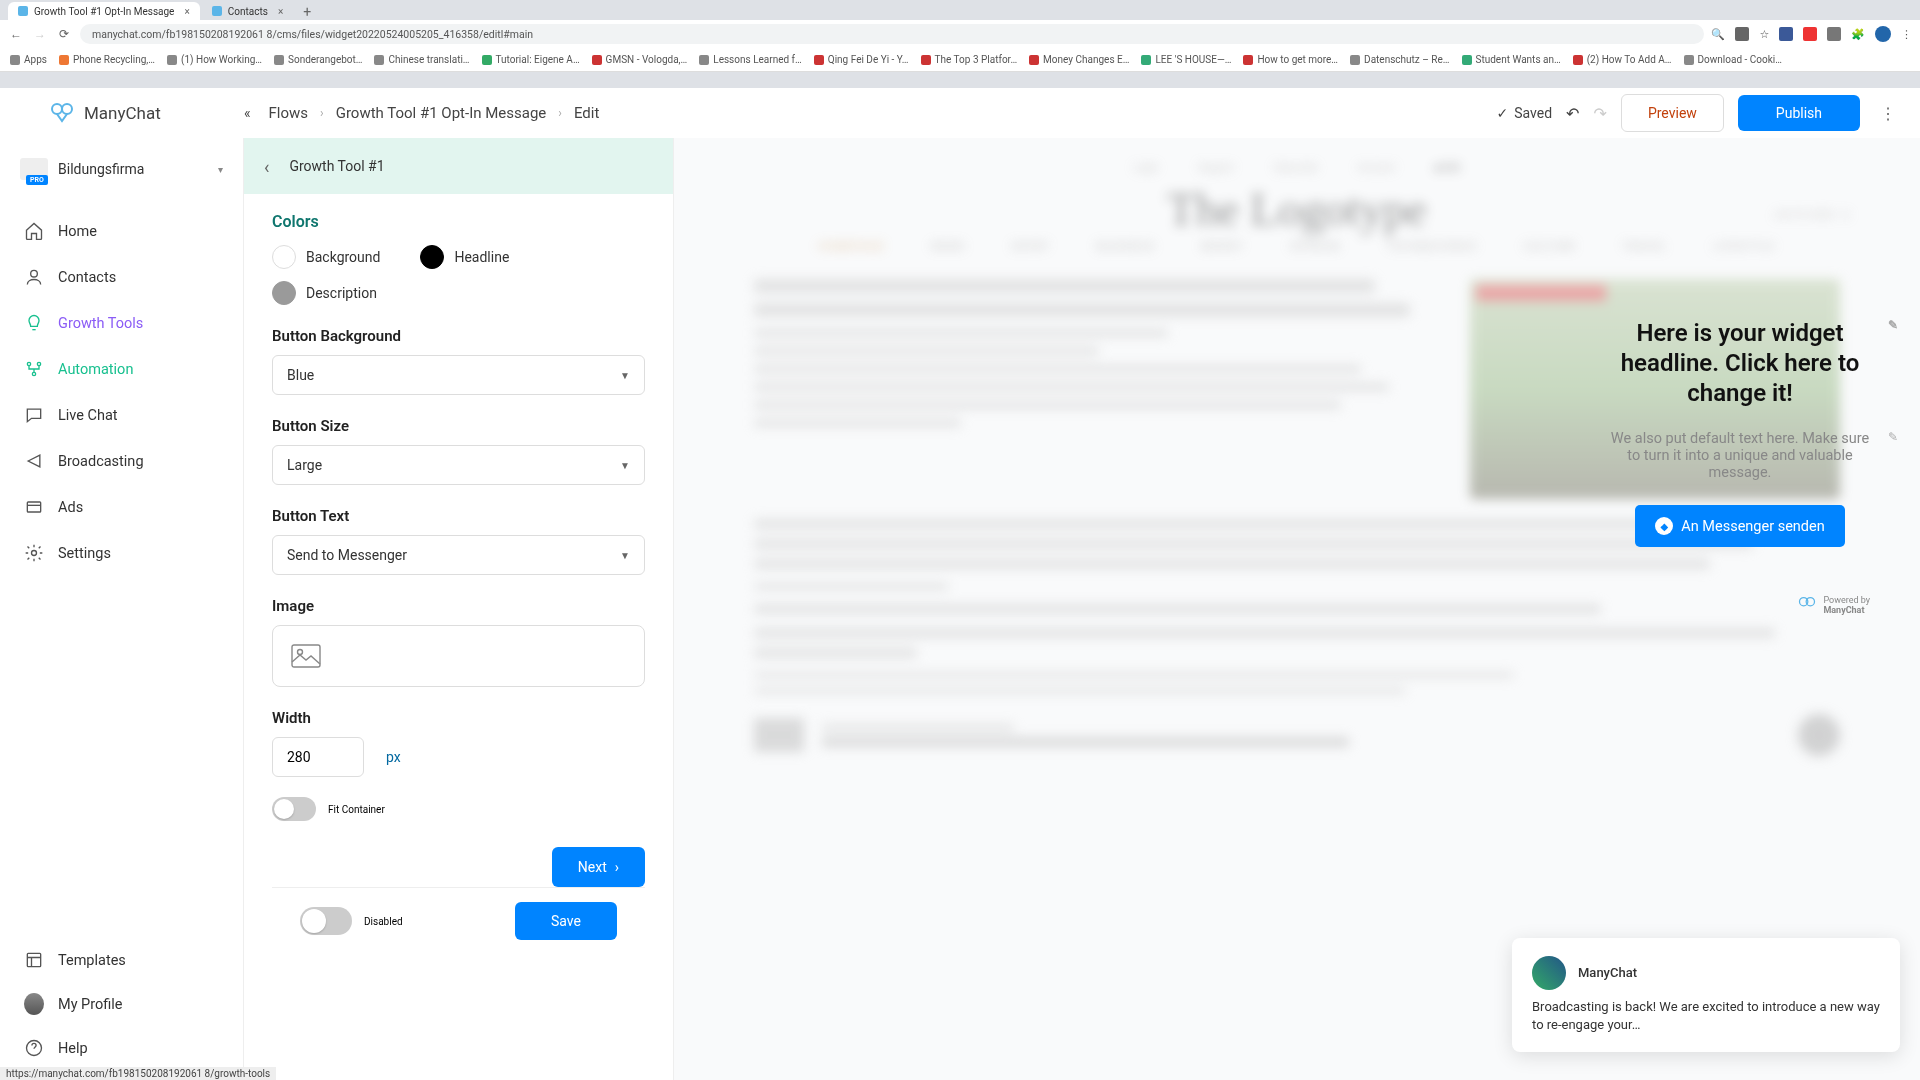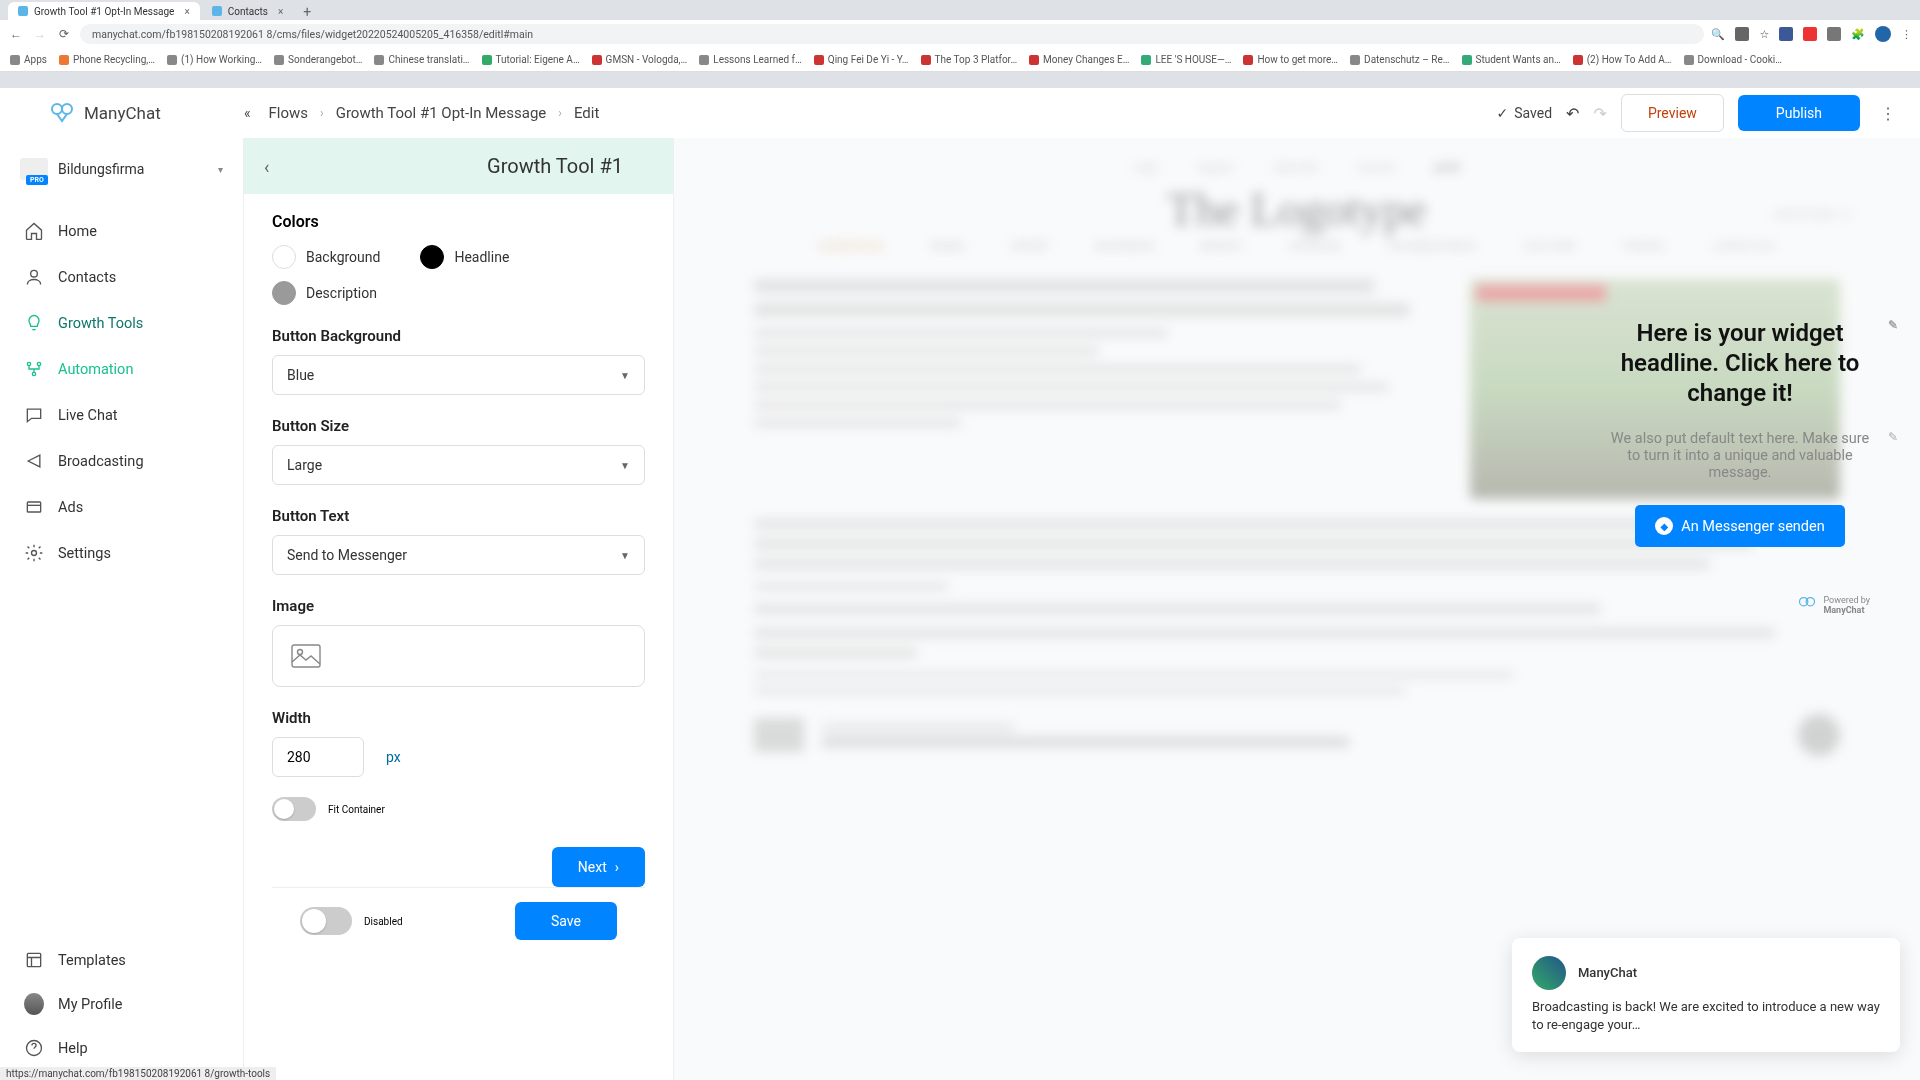--- a/index.html
+++ b/index.html
@@ -42,35 +42,35 @@
 .sidebar { width: 244px; background: #fff; border-right: 1px solid #eee; display: flex; flex-direction: column; padding-top: 0; }
 .logo-row { display: flex; align-items: center; gap: 10px; padding: 0 24px 0 50px; height: 50px; font-size: 17px; color: #444; position: absolute; top: 88px; left: 0; width: 244px; }
 .logo-svg { width: 24px; height: 24px; }
 .org-row { display: flex; align-items: center; gap: 10px; padding: 12px 20px 16px; margin-top: 8px; }
 .org-thumb { width: 28px; height: 22px; background: #eee; border-radius: 3px; position: relative; }
 .pro-badge { position: absolute; bottom: -5px; left: 6px; background: #0084ff; color: #fff; font-size: 7px; padding: 1px 4px; border-radius: 2px; font-weight: 600; }
 .org-name { font-size: 14px; color: #333; flex: 1; }
 .org-cv { font-size: 10px; color: #888; }
 .nav-list { list-style: none; padding: 12px 0; }
 .nav-item { display: flex; align-items: center; gap: 14px; padding: 13px 24px; font-size: 14.5px; color: #333; cursor: pointer; }
-.nav-item.active { color: #0f766e; }
+.nav-item.active { color: #8b5cf6; }
 .nav-item.accent { color: #18c08f; }
 .nav-icon { width: 20px; height: 20px; display: flex; align-items: center; justify-content: center; }
 .nav-icon svg { width: 20px; height: 20px; }
 .sidebar-bottom { margin-top: auto; padding-bottom: 10px; }
 .sidebar-bottom .nav-item { padding: 12px 24px; }
 .avatar { width: 22px; height: 22px; border-radius: 50%; background: linear-gradient(#888,#555); }
 
 
 .settings-panel { width: 430px; background: #fff; border-right: 1px solid #eee; display: flex; flex-direction: column; position: relative; }
 .panel-title-bar { background: #e2f5ef; height: 56px; display: flex; align-items: center; padding: 0 20px; }
 .panel-back { font-size: 18px; color: #666; margin-right: 20px; }
-.panel-title { flex: 1; text-align: right; font-size: 20px; color: #333; margin-right: 30px; }
+.panel-title { flex: 1; text-align: left; font-size: 14px; color: #333; margin-right: 30px; }
 .panel-content { padding: 18px 28px 0; flex: 1; overflow: hidden; }
-.section-label { font-size: 16px; font-weight: 600; color: #000000; margin-bottom: 14px; }
+.section-label { font-size: 16px; font-weight: 600; color: #0f766e; margin-bottom: 14px; }
 .color-row { display: flex; gap: 40px; margin-bottom: 12px; }
 .color-item { display: flex; align-items: center; gap: 10px; font-size: 14px; color: #333; }
 .swatch { width: 24px; height: 24px; border-radius: 50%; border: 1px solid #ddd; }
 .field-label { font-size: 15px; font-weight: 600; color: #222; margin: 22px 0 10px; }
 .select { border: 1px solid #ddd; border-radius: 6px; padding: 11px 14px; font-size: 14px; color: #333; display: flex; justify-content: space-between; align-items: center; background: #fff; }
 .select .cv { font-size: 10px; color: #666; }
 .image-box { border: 1px solid #ddd; border-radius: 8px; height: 62px; display: flex; align-items: center; padding: 0 18px; margin-top: 4px; }
 .image-box svg { width: 30px; height: 26px; }
 .width-row { display: flex; align-items: center; gap: 22px; margin-top: 4px; }
 .width-input { border: 1px solid #ddd; border-radius: 6px; padding: 11px 14px; font-size: 14px; width: 92px; }

